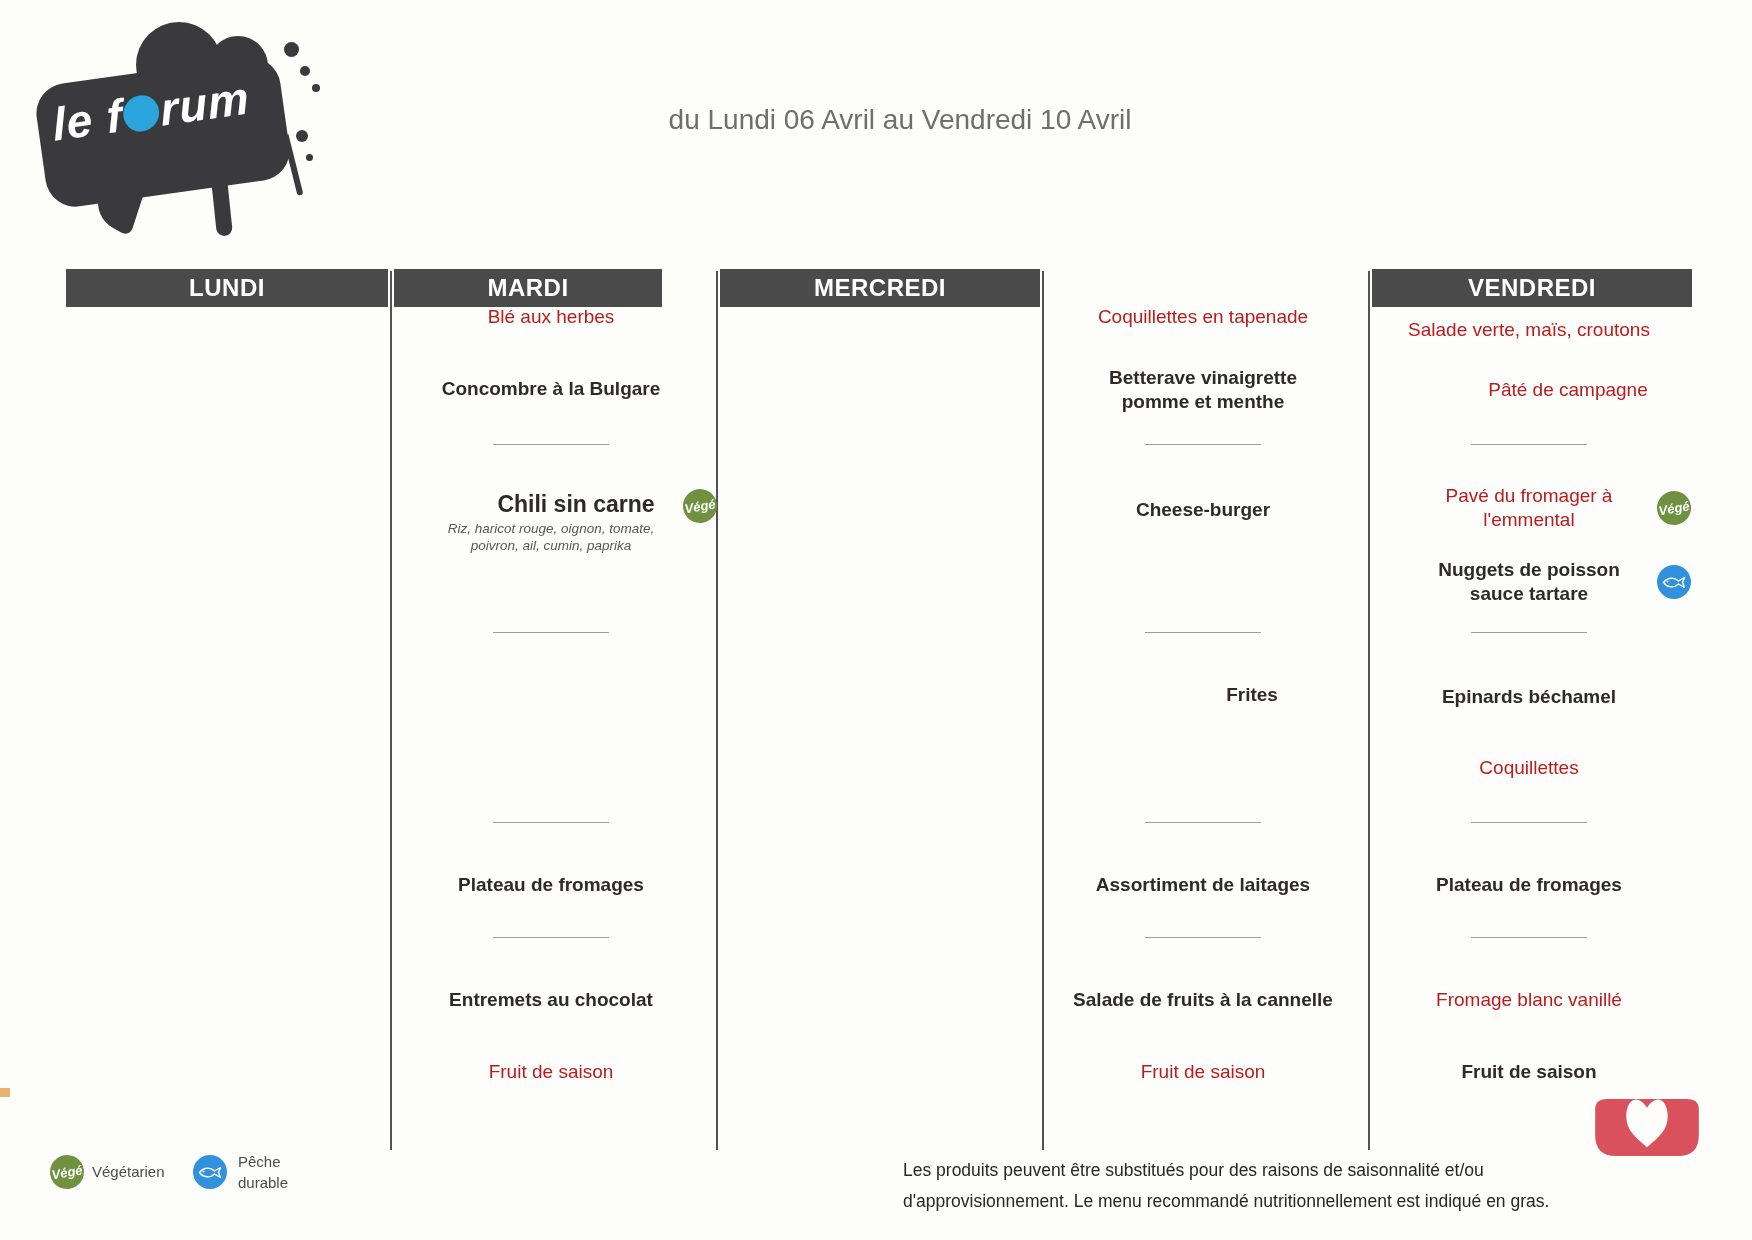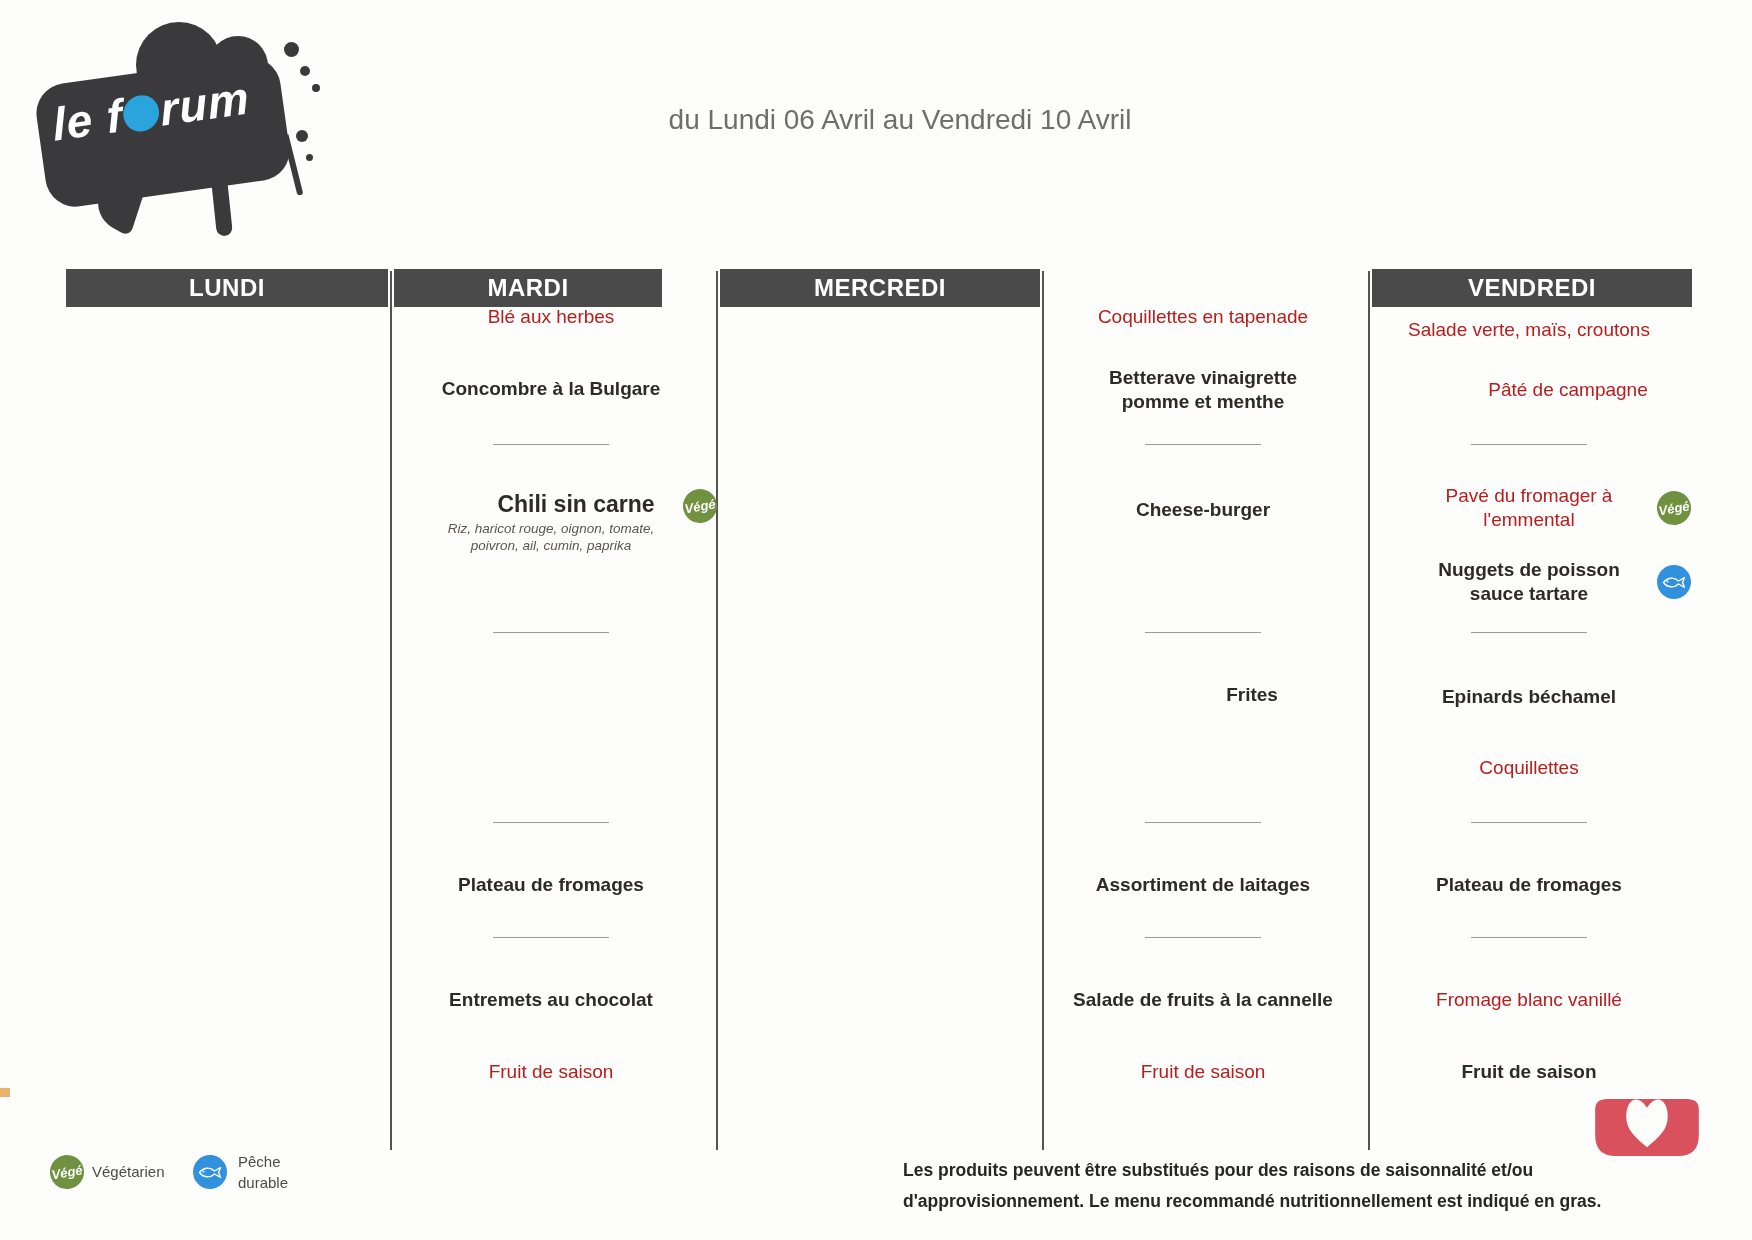--- a/index.html
+++ b/index.html
@@ -86,21 +86,21 @@
   
   .legend-vege { left:67px; top:1172px; }
   .legend-fish { left:210px; top:1172px; }
   .legend-label { position:absolute; font-size:15px; color:#4c4c4c; }
   .ll1 { left:92px; top:1163px; }
   .ll2 { left:238px; top:1151px; width:70px; line-height:21px; }
 
   
   .disclaimer {
     position:absolute; left:903px; top:1155px;
-    font-size:17.5px; font-weight:bold; color:#262626; line-height:31px;
+    font-size:17.5px; font-weight:normal; color:#262626; line-height:31px;
   }
   .brand-logo { position:absolute; left:1595px; top:1099px; }
   .orange-mark { position:absolute; left:0; top:1088px; width:10px; height:9px; background:#e9b36b; }
 </style>
 </head>
 <body>
 
 <div class="canvas">
 
   <div class="logo">

